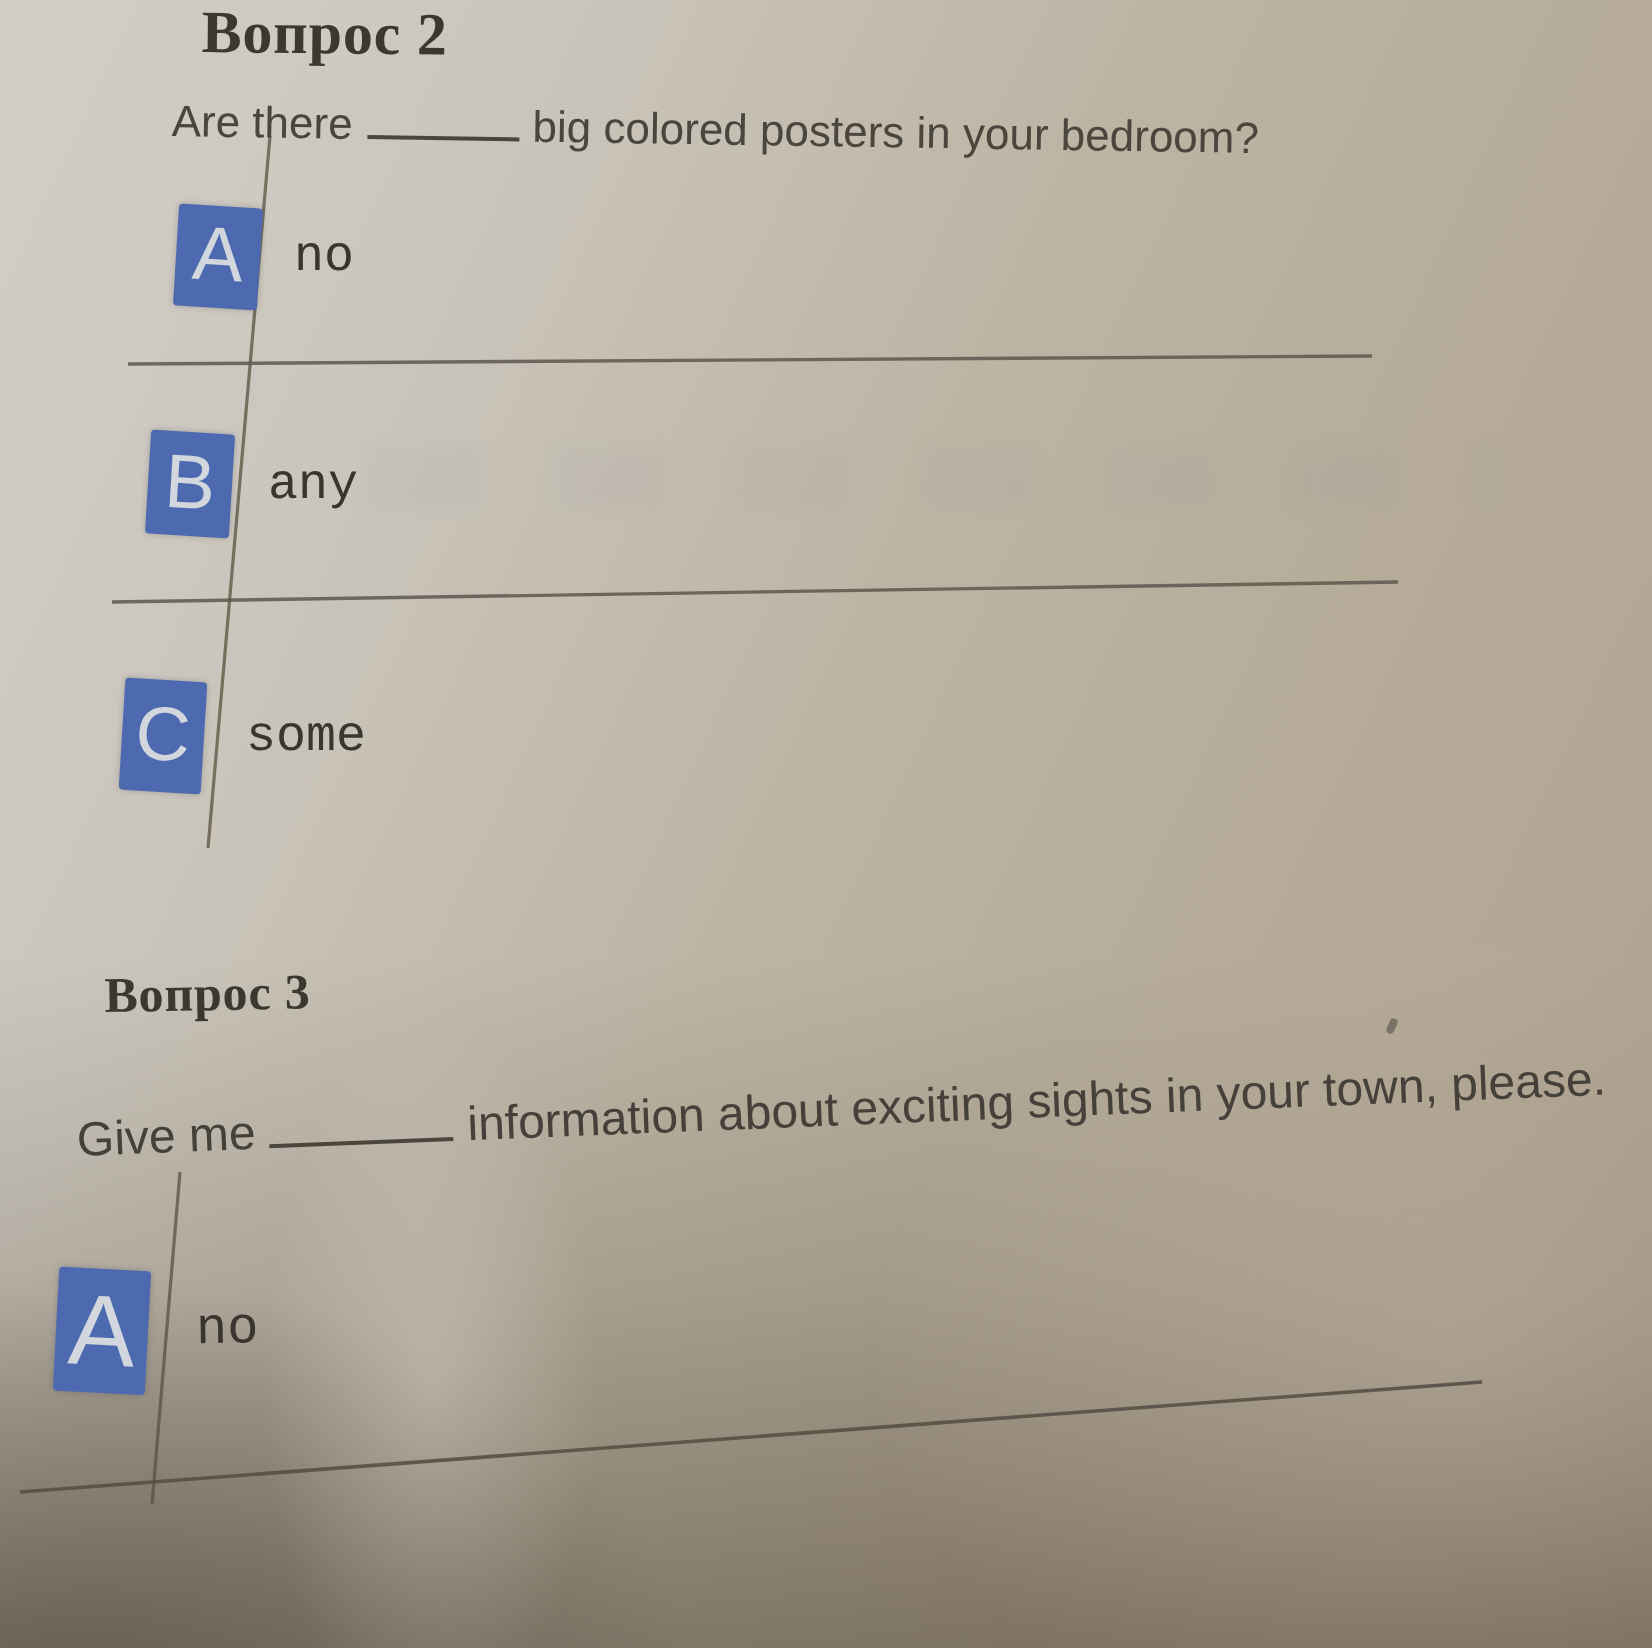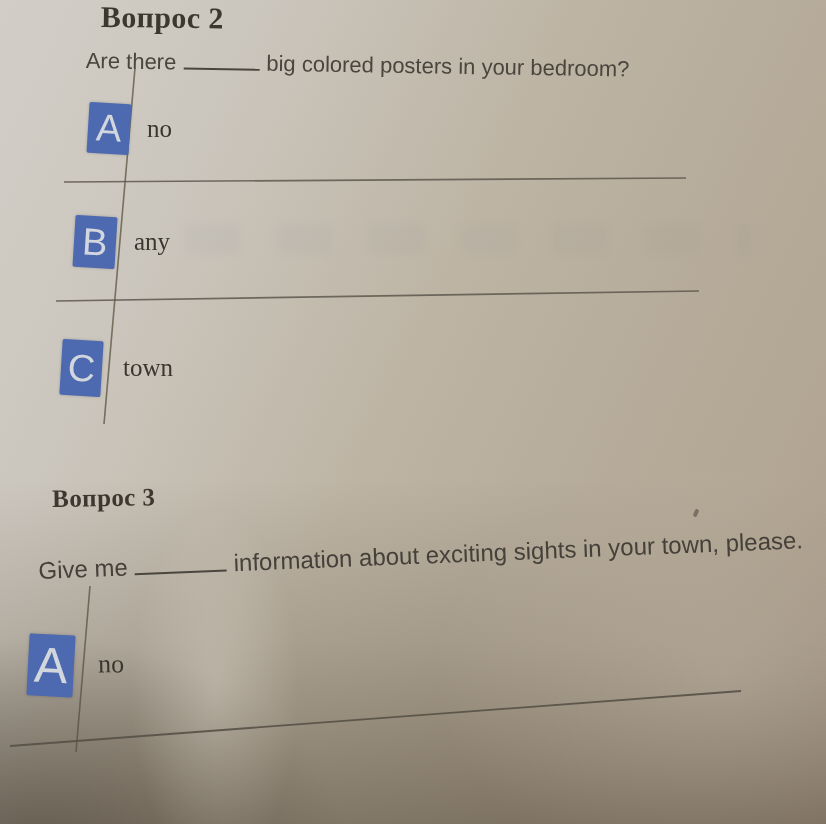--- a/index.html
+++ b/index.html
@@ -47,21 +47,21 @@
   .blank.w2{width:76px;}
   .blank.w3{width:92px;}
 
   .option{position:absolute;display:flex;align-items:center;}
   .badge{
     display:flex;align-items:center;justify-content:center;flex:none;
     background:var(--badge-blue,#4d6ab0);color:var(--badge-letter,#d2d7de);
     border-radius:2px;box-shadow:0 0 3px rgba(40,40,60,.25);
     font-family:"Liberation Sans",sans-serif;
   }
-  .opt-label{font-family:Liberation Serif, serif;color:#3a362f;text-align:center;}
+  .opt-label{font-family:Liberation Mono, monospace;color:#3a362f;text-align:center;}
 
   .opt-q2a{left:88px;top:103px;gap:17px;}
   .opt-q2a .badge{width:42px;height:51px;font-size:38px;transform:rotate(3.5deg);}
   .opt-q2b{left:74px;top:216px;gap:18px;}
   .opt-q2b .badge{width:42px;height:52px;font-size:38px;transform:rotate(3.5deg);}
   .opt-q2c{left:61px;top:340px;gap:21px;}
   .opt-q2c .badge{width:41px;height:56px;font-size:38px;transform:rotate(3.5deg);}
   .opt-q2a .opt-label,.opt-q2b .opt-label,.opt-q2c .opt-label{font-size:25px;}
 
   .opt-q3a{left:28px;top:634px;gap:24px;transform:rotate(-1deg);}
@@ -99,21 +99,21 @@
   <span class="badge">
       <span>B</span>
     </span>
   <span class="opt-label">any</span>
 </div>
 
 <div class="option opt-q2c">
   <span class="badge">
       <span>C</span>
     </span>
-  <span class="opt-label">town</span>
+  <span class="opt-label">some</span>
 </div>
 
 <h2 class="title q3-title">Вопрос 3</h2>
 
 <p class="prompt q3-prompt"><span>Give me</span><span class="blank w3"></span><span>information about exciting sights in your town, please.</span></p>
 
 <div class="option opt-q3a">
   <span class="badge">
       <span>A</span>
     </span>

